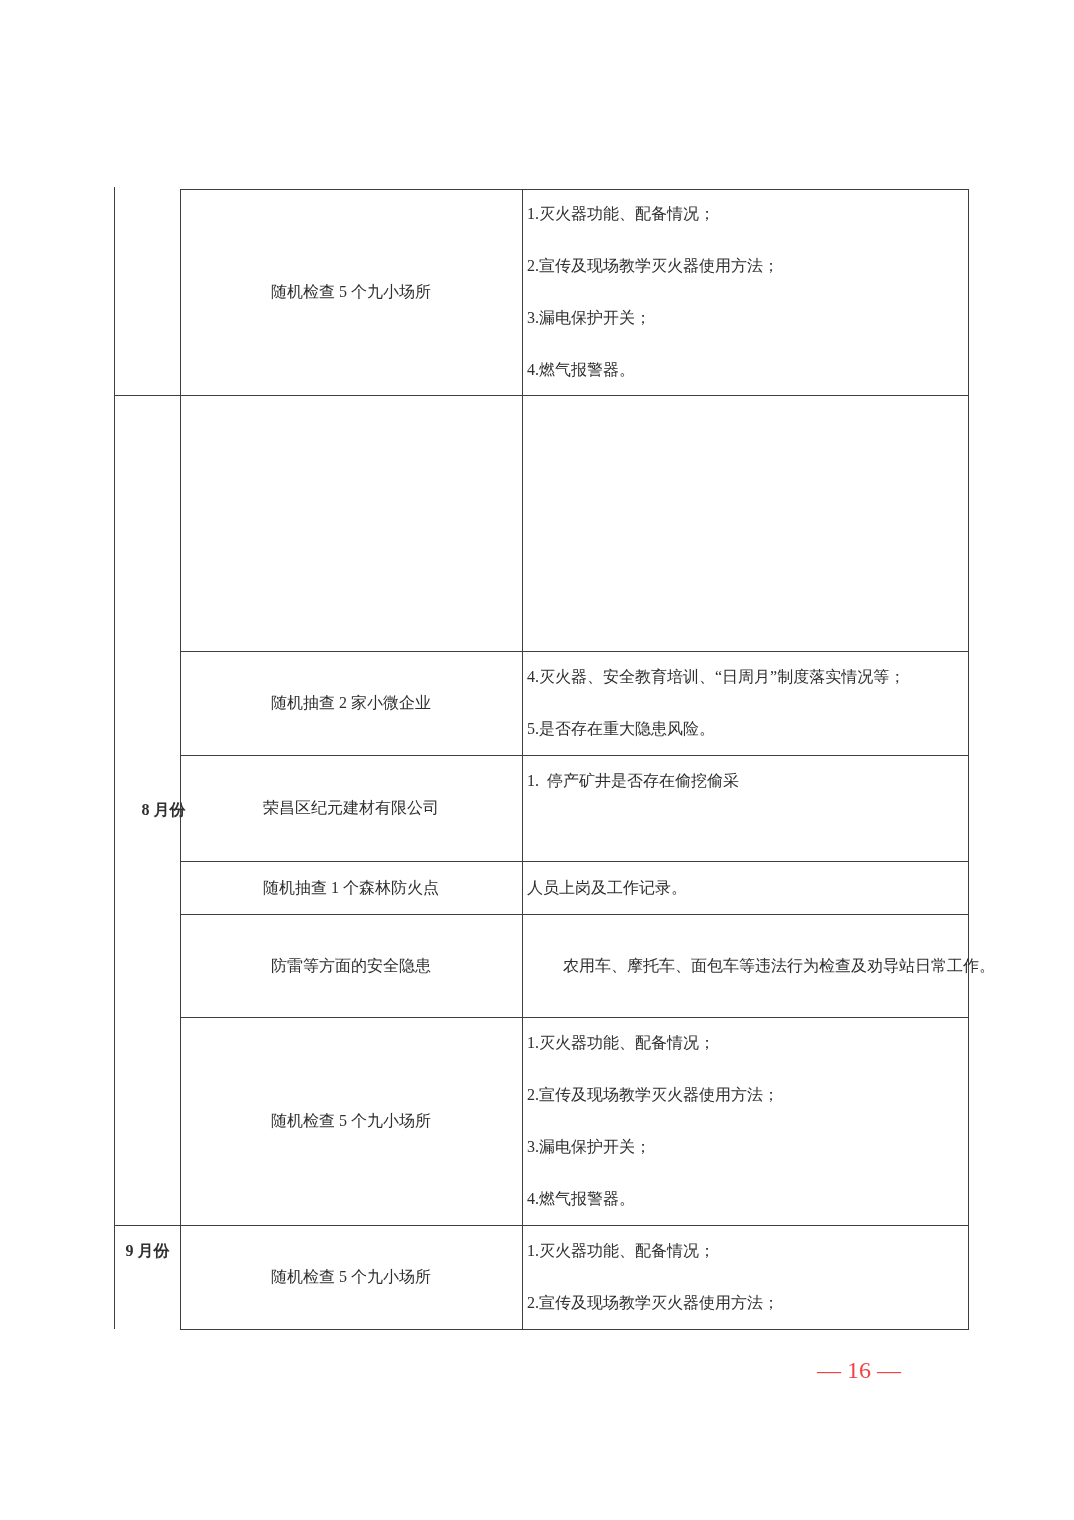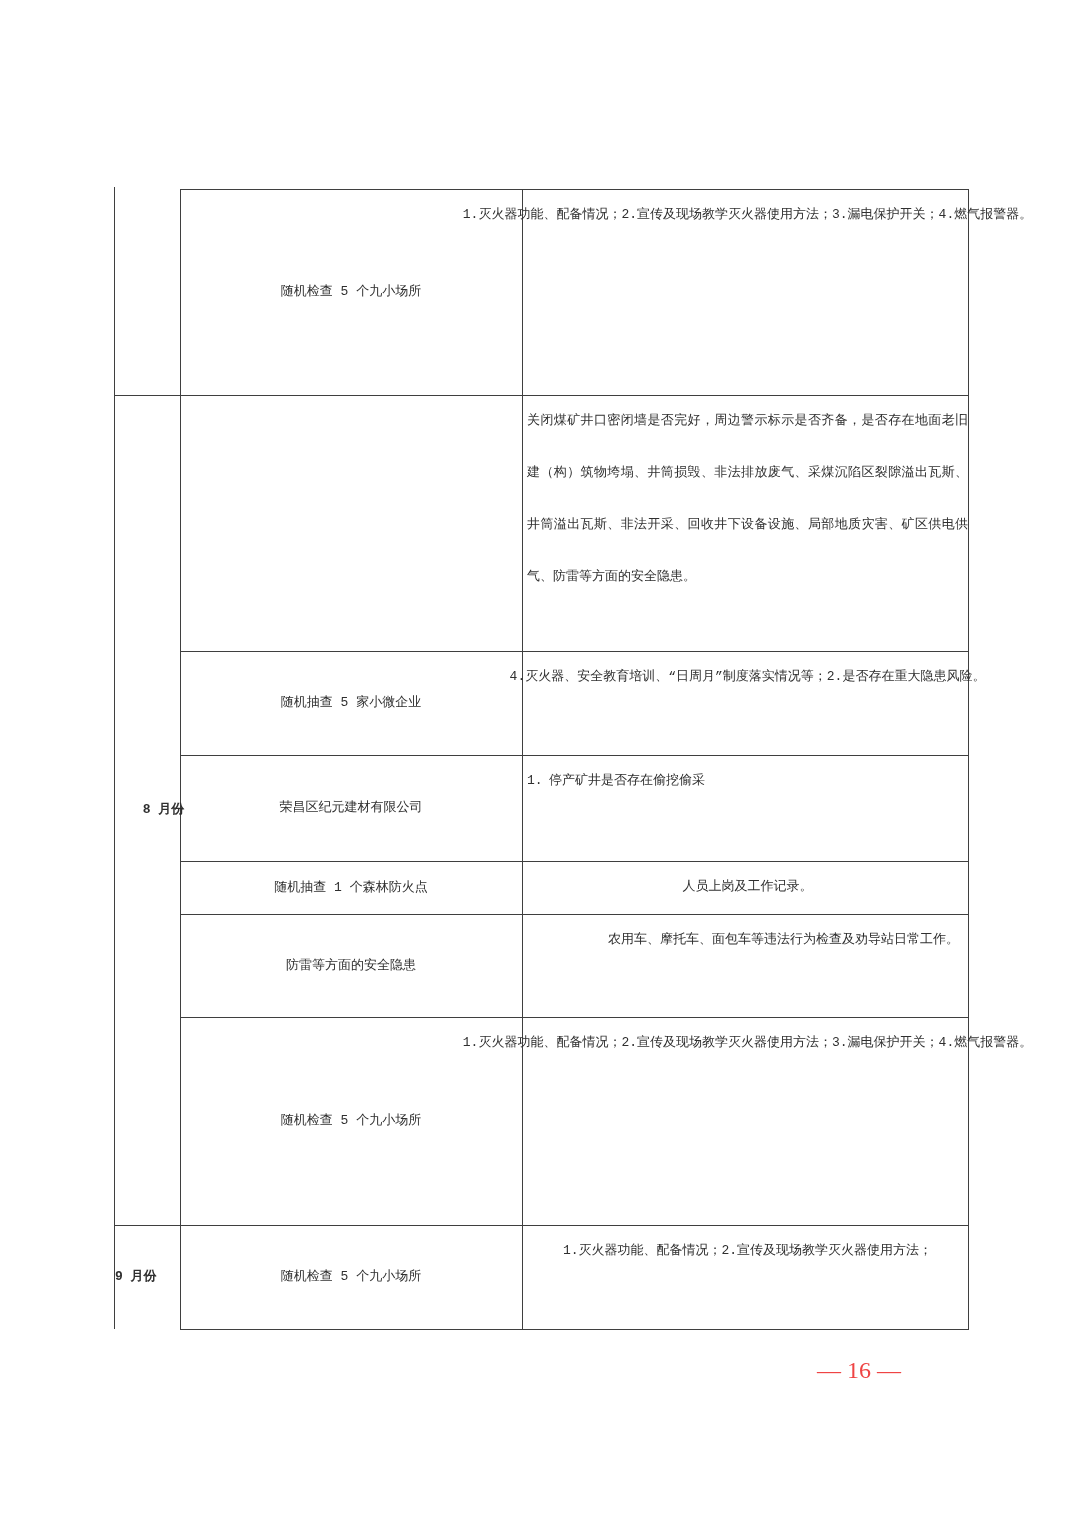--- a/index.html
+++ b/index.html
@@ -9,22 +9,22 @@
     background:#ffffff;
     font-family:"Liberation Serif","DejaVu Serif",serif;
     color:#2f2f2f;
     overflow:hidden;
   }
   .vline, .hline { position:absolute; background:#3f3f3f; }
   .vline { width:1px; }
   .hline { height:1px; }
   .cell {
     position:absolute;
-    display:flex; justify-content:center;
-    font-size:13px; line-height:52px;font-family:Liberation Mono, monospace;
+    display:flex; flex-direction:column; justify-content:center;
+    font-size:16px; line-height:52px;
   }
   .month-cell { left:115px; width:65px; align-items:center; font-weight:bold; }
   .v-top { justify-content:flex-start; }
   .col2 { left:184px; width:334px;align-items:center; }
   .col3 { left:527px; width:441px; }
   .para { text-align:justify; }
   .item { white-space:nowrap; }
   .page-number {
     position:absolute; left:799px; top:1346px; width:120px;
     text-align:center; font-size:24px; line-height:48px; color:#ef4444;
@@ -60,30 +60,27 @@
   <div class="cell col2" style="top:189px; height:206px;">
     <div class="item">随机检查 5 个九小场所</div>
   </div>
   <div class="cell col3" style="top:189px; height:206px;">
     <div class="item">1.灭火器功能、配备情况；</div>
     <div class="item">2.宣传及现场教学灭火器使用方法；</div>
     <div class="item">3.漏电保护开关；</div>
     <div class="item">4.燃气报警器。</div>
   </div>
 
-  <div class="cell col3" style="top:395px; height:256px;">
-    <div class="para">关闭煤矿井口密闭墙是否完好，周边警示标示是否齐备，是否存在地面老旧建（构）筑物垮塌、井筒损毁、非法排放废气、采煤沉陷区裂隙溢出瓦斯、井筒溢出瓦斯、非法开采、回收井下设备设施、局部地质灾害、矿区供电供气、防雷等方面的安全隐患。</div>
-  </div>
 
   <div class="cell col2" style="top:651px; height:104px;">
-    <div class="item">随机抽查 5 家小微企业</div>
+    <div class="item">随机抽查 2 家小微企业</div>
   </div>
   <div class="cell col3" style="top:651px; height:104px;">
     <div class="item">4.灭火器、安全教育培训、“日周月”制度落实情况等；</div>
-    <div class="item">2.是否存在重大隐患风险。</div>
+    <div class="item">5.是否存在重大隐患风险。</div>
   </div>
 
   <div class="cell col2" style="top:755px; height:106px;">
     <div class="item">荣昌区纪元建材有限公司</div>
   </div>
   <div class="cell col3 v-top" style="top:755px; height:106px;">
     <div class="item">1. 停产矿井是否存在偷挖偷采</div>
   </div>
 
   <div class="cell col2" style="top:861px; height:53px;">

